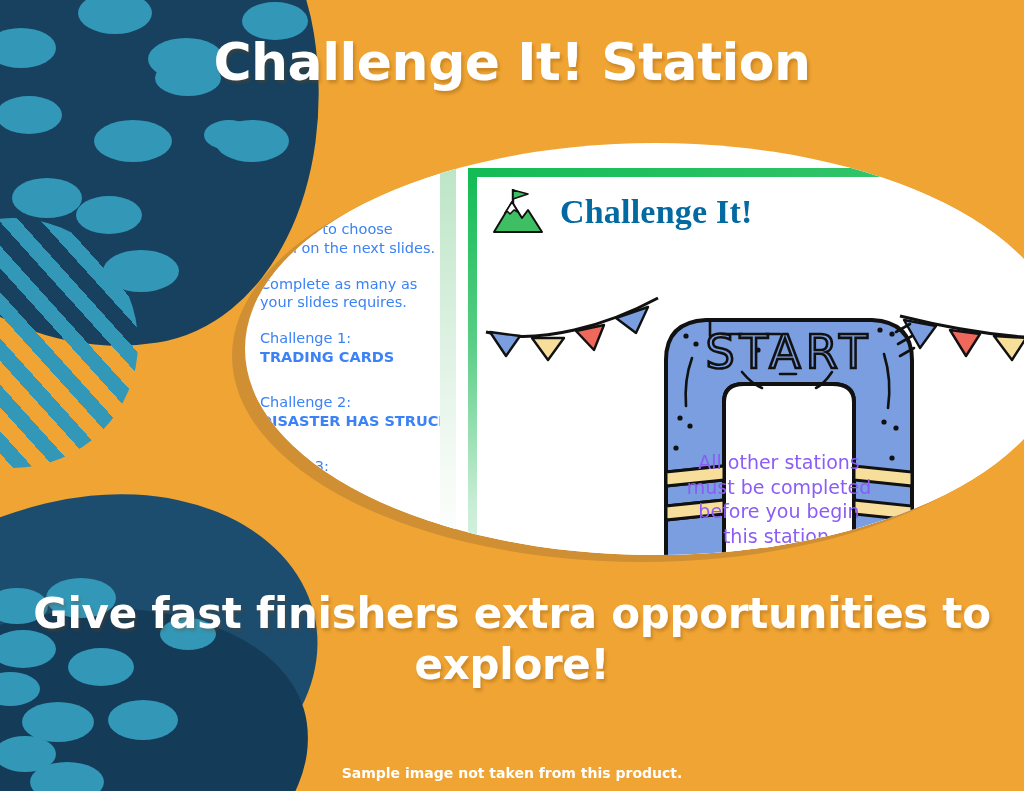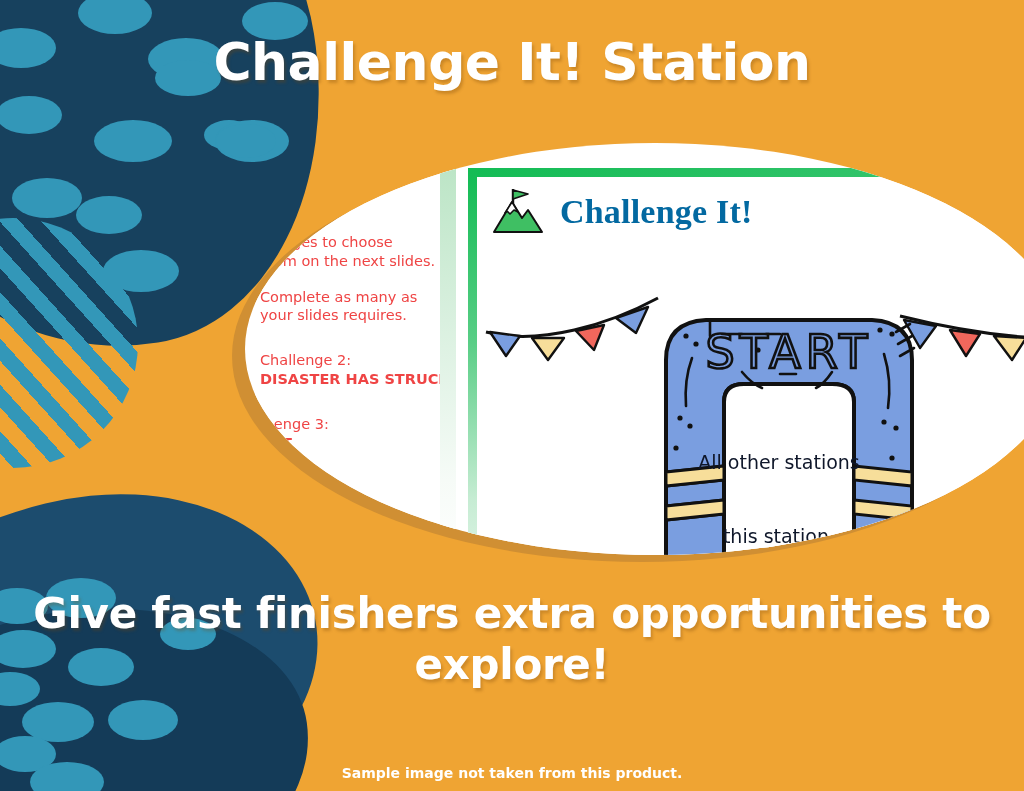--- a/index.html
+++ b/index.html
@@ -98,22 +98,22 @@
     width:1024px; height:791px;
   }
 
   
   #left-panel {
     position:absolute; left:255px; top:168px;
     width:200px; height:400px;
     background:#FFFFFF;
   }
   #left-panel-text {
-    position:absolute; left:5px; top:46px; width:190px;
-    font-size:14.5px; color:#ef4444; line-height:1.30;
+    position:absolute; left:5px; top:33px; width:190px;
+    font-size:14.5px; color:#3b82f6; line-height:1.30;
     font-family:"DejaVu Sans", sans-serif;
   }
   #left-panel-text p { margin:0 0 17px 0; }
   #left-panel-text .strong { font-weight:bold; }
   #green-strip {
     position:absolute; left:440px; top:168px;
     width:16px; height:400px;
     background:linear-gradient(180deg,#BCE5C6 0%, #D9F0DF 38%, #F6FBF7 78%, #FFFFFF 100%);
   }
 
@@ -135,21 +135,21 @@
     font-family:"Liberation Serif", serif;
     font-weight:bold; font-size:34px; color:#0369a1;
     letter-spacing:0.2px;
   }
 
   
   #arch-wrap { position:absolute; left:480px; top:276px; width:560px; height:300px; }
   #arch-svg { display:block; }
   #arch-caption {
     position:absolute; left:676px; top:450px; width:206px;
-    text-align:center; font-size:19px; line-height:1.30; color:#0f172a;
+    text-align:center; font-size:19px; line-height:1.30; color:#8b5cf6;
     font-family:"DejaVu Sans", sans-serif;
   }
 </style>
 </head>
 <body>
 
 <div id="stage">
 
   <div class="deco" id="blob-top-left"></div>
 
@@ -198,20 +198,24 @@
         <div id="left-panel-text">
           <p>
             <span>...e four</span><br>
             <span>...enges to choose</span><br>
             <span>...om on the next slides.</span>
           </p>
           <p>
             <span>Complete as many as</span><br>
             <span>your slides requires.</span>
           </p>
+          <p>
+            <span>Challenge 1:</span><br>
+            <span class="strong">TRADING CARDS</span>
+          </p>
           <p style="margin-top:26px;">
             <span>Challenge 2:</span><br>
             <span class="strong">DISASTER HAS STRUCK</span>
           </p>
           <p style="margin-top:26px;">
             <span>...enge 3:</span><br>
             <span class="strong">...IT</span>
           </p>
         </div>
       </div>
@@ -299,22 +303,22 @@
           <g stroke="#111" stroke-width="2.6" fill="none" stroke-linecap="round">
             <path d="M430 48 L416 56"></path>
               <path d="M432 60 L418 68"></path>
               <path d="M434 72 L420 80"></path>
           </g>
         </svg>
       </div>
 
       <div id="arch-caption">
         <span>All other stations</span><br>
-        <br>
-        <br>
+        <span>must be completed</span><br>
+        <span>before you begin</span><br>
         <span>this station.</span>
       </div>
 
     </div>
   </div>
 
   <div id="footnote">Sample image not taken from this product.</div>
   <div id="tagline">Give fast finishers extra opportunities to explore!</div>
 
 </div>

